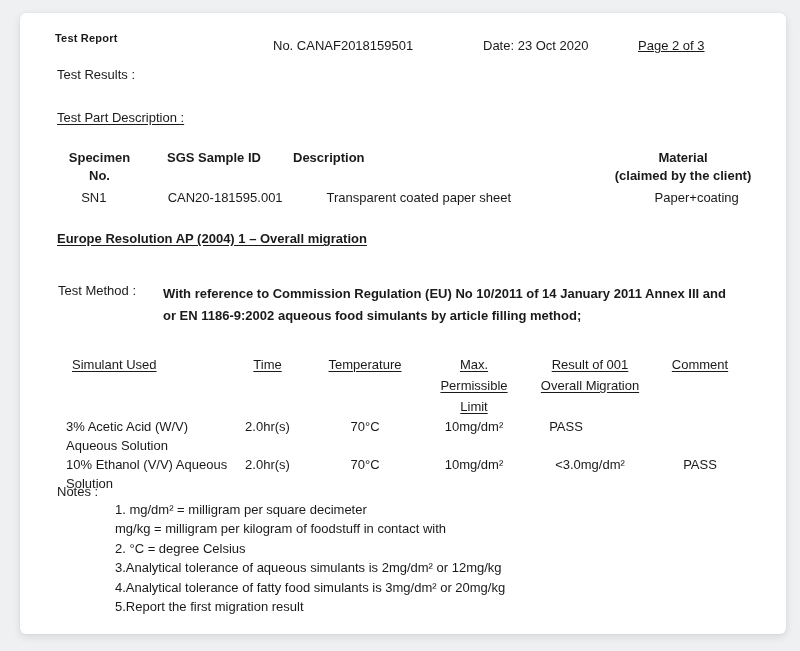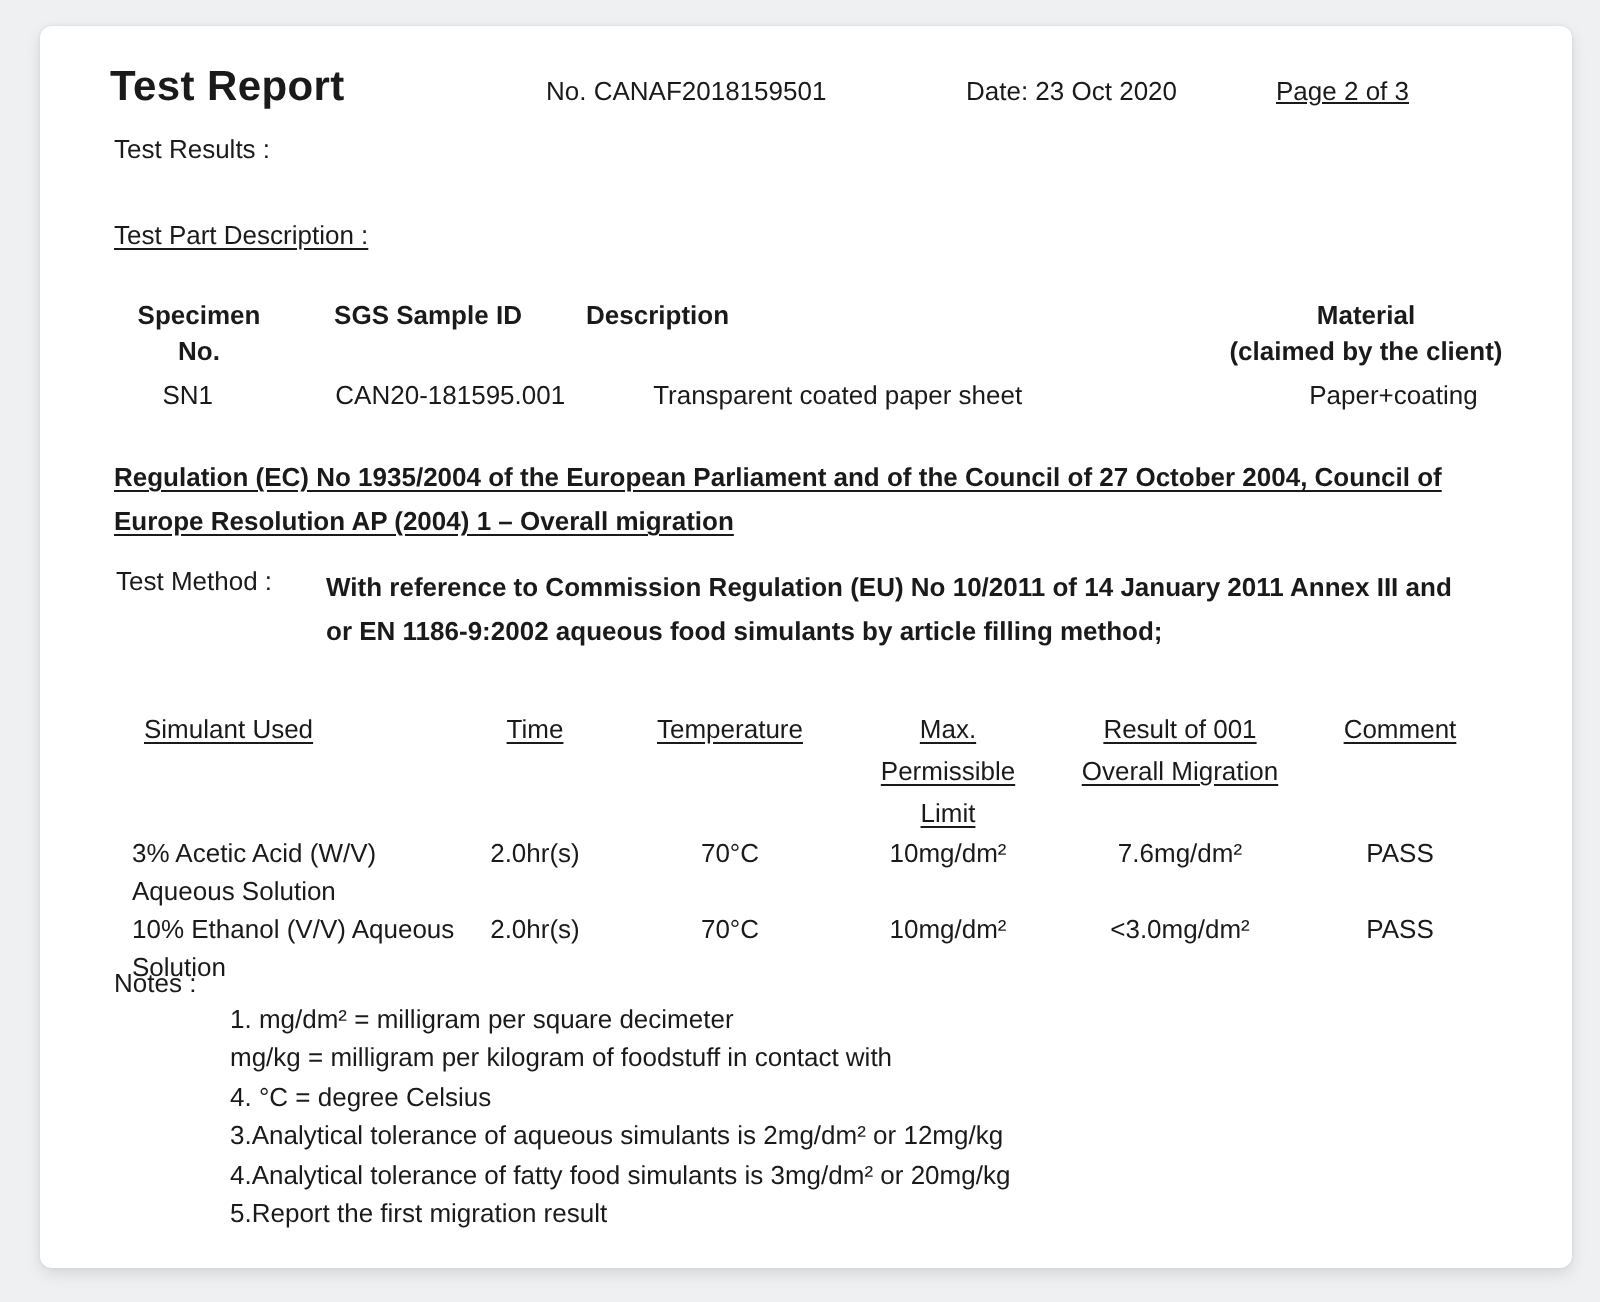--- a/index.html
+++ b/index.html
@@ -16,21 +16,21 @@
     width:766px; height:621px;
     background:#ffffff;
     border-radius:6px;
     box-shadow:0 3px 8px rgba(0,0,0,0.10), 0 0 2px rgba(0,0,0,0.07);
     font-size:13px;
   }
   .abs { position:absolute; }
   .b { font-weight:bold; }
   .u { text-decoration:underline; text-underline-offset:2px; }
 
-  .title { left:35px; top:19px; font-size:21px; font-weight:bold; letter-spacing:0.2px; }
+  .title { left:35px; top:19px; font-size:11px; font-weight:bold; letter-spacing:0.2px; }
   .hno   { left:253px; top:25px; }
   .hdate { left:463px; top:25px; }
   .hpage { left:618px; top:25px;text-decoration:underline; }
 
   .lbl-results { left:37px; top:54px; }
   .lbl-part    { left:37px; top:97px; }
 
   .spec-table { left:37px; top:136px; width:729px; }
   .spec-row { display:flex; align-items:flex-start; }
   .sc { line-height:18px; box-sizing:border-box; }
@@ -85,21 +85,20 @@
     </div>
     <div class="spec-row spec-data">
       <div class="sc sc1">SN1</div>
       <div class="sc sc2">CAN20-181595.001</div>
       <div class="sc sc3">Transparent coated paper sheet</div>
       <div class="sc sc4">Paper+coating</div>
     </div>
   </div>
 
   <div class="abs reg">
-    <div><span class="u">Regulation (EC) No 1935/2004 of the European Parliament and of the Council of 27 October 2004, Council of</span></div>
     <div><span class="u">Europe Resolution AP (2004) 1 – Overall migration</span></div>
   </div>
 
   <div class="abs tm-label">Test Method :</div>
   <div class="abs tm-lines">
     <div>With reference to Commission Regulation (EU) No 10/2011 of 14 January 2011 Annex III and</div>
     <div>or EN 1186-9:2002 aqueous food simulants by article filling method;</div>
   </div>
 
   <div class="abs mtable">
@@ -116,37 +115,36 @@
         <div><span class="u">Overall Migration</span></div>
       </div>
       <div class="mc c6"><span class="u">Comment</span></div>
     </div>
 
     <div class="mrow">
       <div class="mc c1">3% Acetic Acid (W/V) Aqueous Solution</div>
       <div class="mc c2">2.0hr(s)</div>
       <div class="mc c3">70°C</div>
       <div class="mc c4">10mg/dm²</div>
-      <div class="mc c5">7.6mg/dm²</div>
       <div class="mc c6">PASS</div>
     </div>
 
     <div class="mrow">
       <div class="mc c1">10% Ethanol (V/V) Aqueous Solution</div>
       <div class="mc c2">2.0hr(s)</div>
       <div class="mc c3">70°C</div>
       <div class="mc c4">10mg/dm²</div>
       <div class="mc c5">&lt;3.0mg/dm²</div>
       <div class="mc c6">PASS</div>
     </div>
   </div>
 
   <div class="abs notes-label">Notes :</div>
   <div class="abs notes-list">
     <div class="note">1. mg/dm² = milligram per square decimeter</div>
     <div class="note">mg/kg = milligram per kilogram of foodstuff in contact with</div>
-    <div class="note">4. °C = degree Celsius</div>
+    <div class="note">2. °C = degree Celsius</div>
     <div class="note">3.Analytical tolerance of aqueous simulants is 2mg/dm² or 12mg/kg</div>
     <div class="note">4.Analytical tolerance of fatty food simulants is 3mg/dm² or 20mg/kg</div>
     <div class="note">5.Report the first migration result</div>
   </div>
 
 </div>
 
 </body></html>

